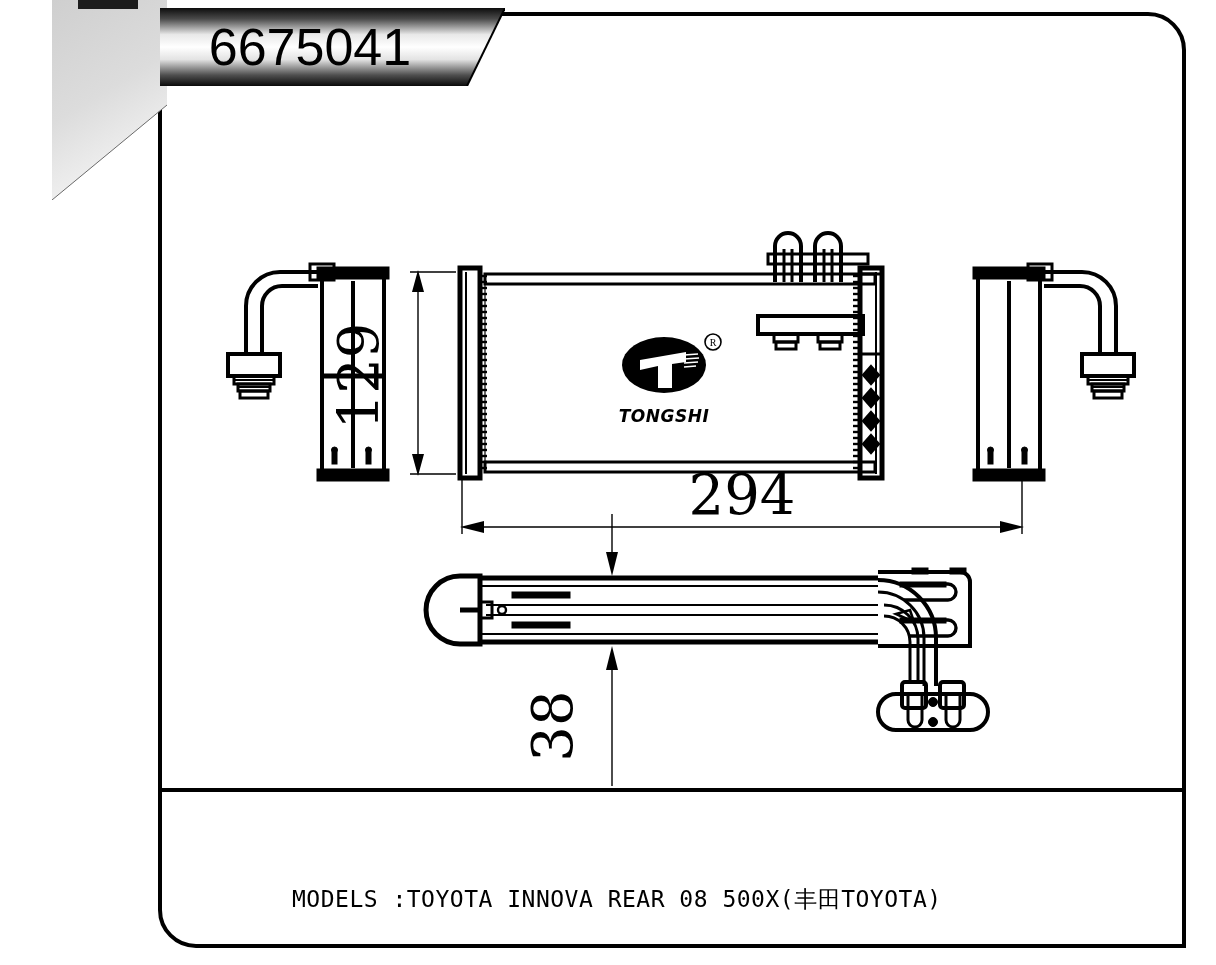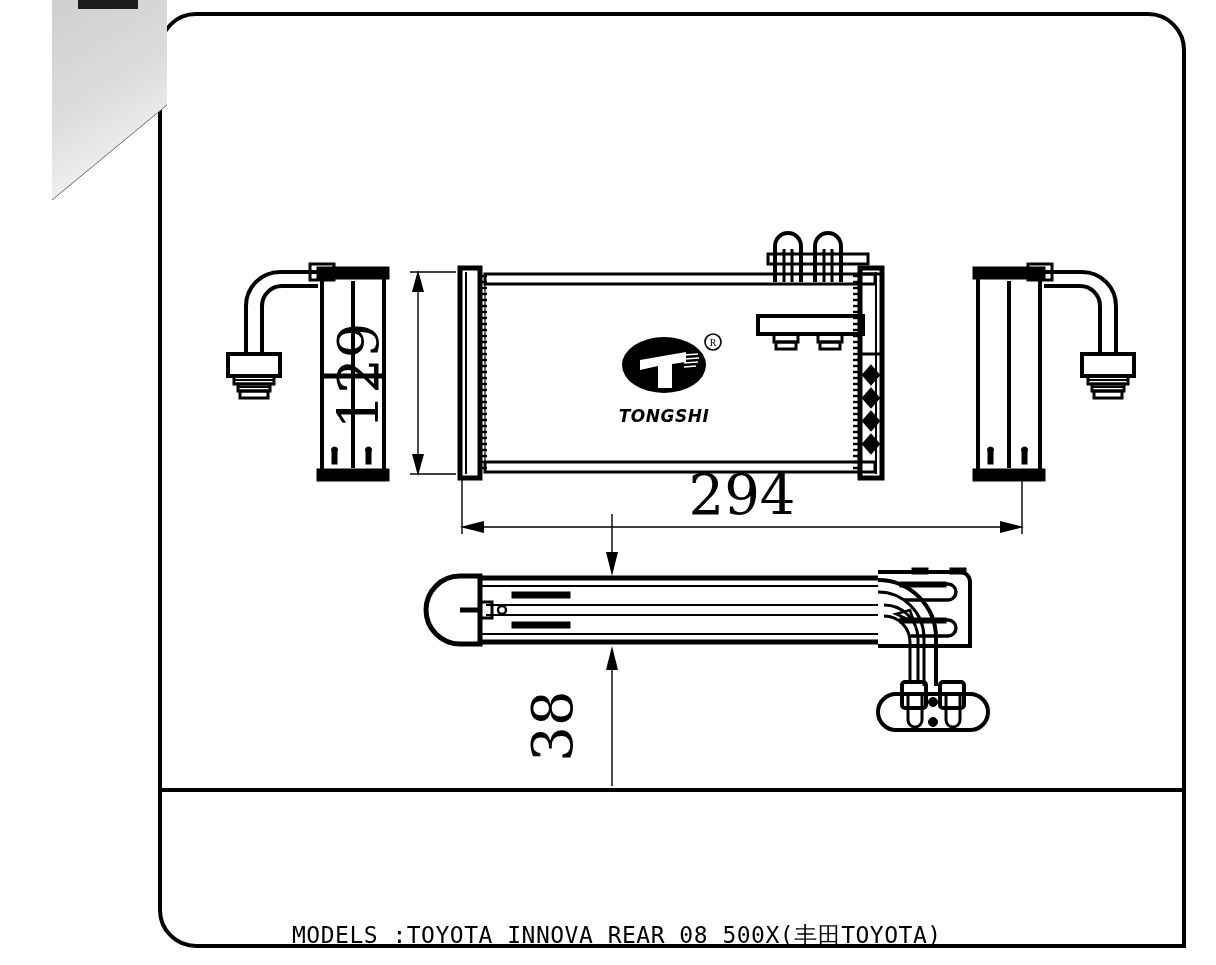--- a/index.html
+++ b/index.html
@@ -96,21 +96,21 @@
     left: 292px;
     top: 812px;
     z-index: 20;
     font-family: "DejaVu Sans Mono", "Liberation Mono", monospace;
     font-size: 23px;
     line-height: 35px;
     color: #000;
     white-space: pre;
     letter-spacing: 0.5px;
   }
-  .spec-line { display: block; margin-top: 36px; }
+  .spec-line { display: block; }
 
   
   .logo-wrap {
     position: absolute;
     left: 600px;
     top: 332px;
     width: 140px;
     height: 100px;
     z-index: 25;
   }
@@ -140,20 +140,38 @@
         <stop offset="0%" stop-color="#cfcfcf"></stop>
         <stop offset="55%" stop-color="#dcdcdc"></stop>
         <stop offset="100%" stop-color="#f4f4f4"></stop>
       </linearGradient>
     </defs>
     <path d="M 0 0 L 115 0 L 115 105 L 0 200 Z" fill="url(#foldGrad)"></path>
     <path d="M 115 105 L 0 200" fill="none" stroke="#6a6a6a" stroke-width="1"></path>
   </svg>
   <div class="corner-bar"></div>
 
+  <div class="ribbon">
+    <svg class="ribbon-shape" viewBox="0 0 345 78">
+      <defs>
+        <linearGradient id="ribGrad" x1="0" y1="0" x2="0" y2="1">
+          <stop offset="0%" stop-color="#0d0d0d"></stop>
+          <stop offset="14%" stop-color="#4a4a4a"></stop>
+          <stop offset="34%" stop-color="#e8e8e8"></stop>
+          <stop offset="50%" stop-color="#ffffff"></stop>
+          <stop offset="66%" stop-color="#e3e3e3"></stop>
+          <stop offset="86%" stop-color="#4f4f4f"></stop>
+          <stop offset="100%" stop-color="#0a0a0a"></stop>
+        </linearGradient>
+      </defs>
+      <path d="M 0 0 L 345 0 L 307 78 L 0 78 Z" fill="url(#ribGrad)"></path>
+      <path d="M 345 0 L 307 78" fill="none" stroke="#000" stroke-width="2"></path>
+    </svg>
+    <div class="ribbon-label">6675041</div>
+  </div>
 
   <svg class="drawing" viewBox="0 0 1040 700">
 
     <g fill="none" stroke="#000" stroke-width="2.6" stroke-linecap="butt" stroke-linejoin="miter">
 
       <g>
 
         <rect x="162" y="190" width="62" height="196" stroke-width="4"></rect>
 
         <line x1="193" y1="195" x2="193" y2="382" stroke-width="4"></line>

